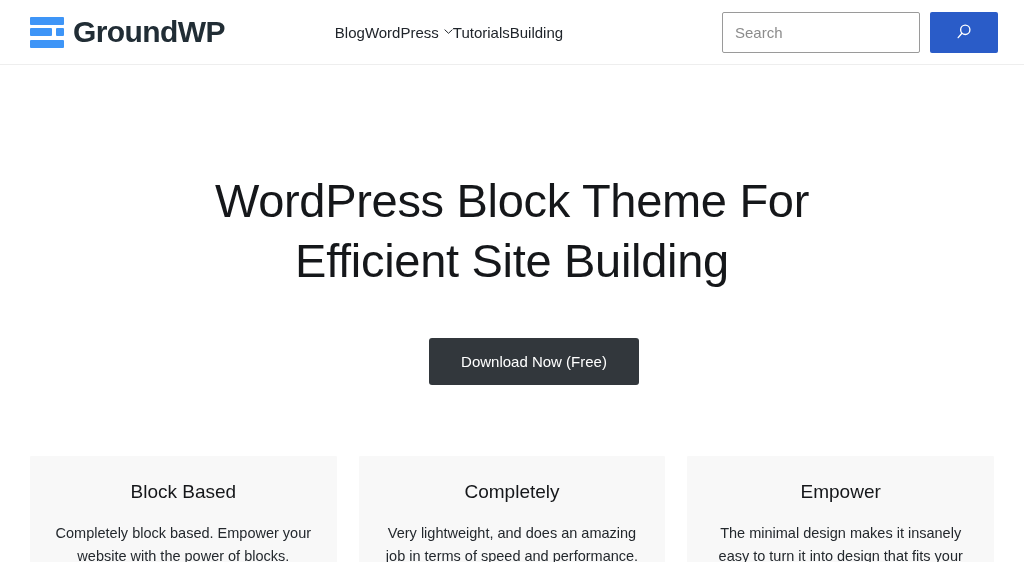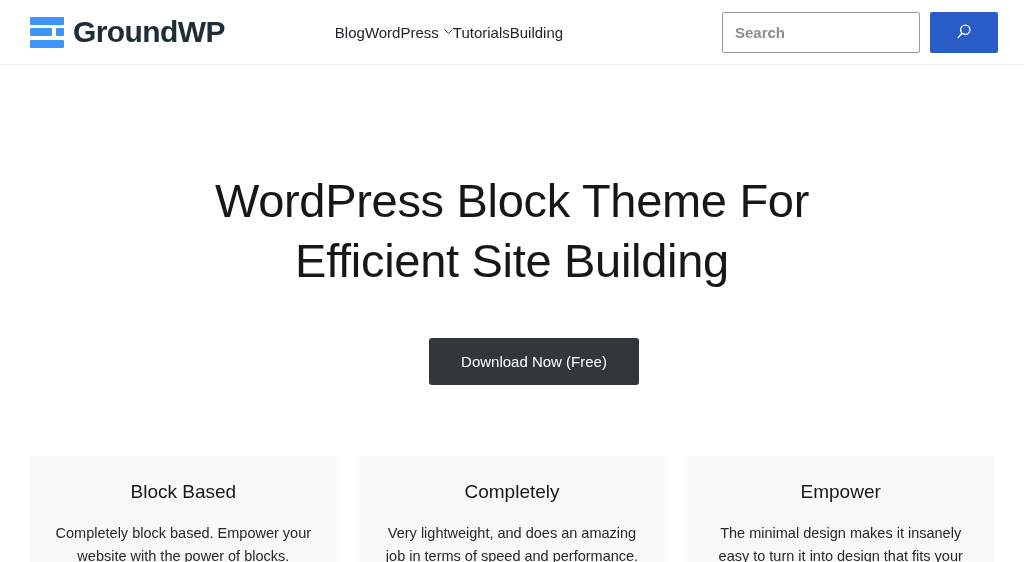--- a/index.html
+++ b/index.html
@@ -106,21 +106,20 @@
     width: 198px;
     height: 41px;
     border: 1px solid #9a9a9a;
     border-radius: 2px;
     padding: 4px 12px;
     font-size: 15px;
     font-family: "Liberation Sans", sans-serif;
     color: #1f1f1f;
     background: #ffffff;
     outline: none;
-    font-weight: bold;
   }
   .search-field::placeholder { color: #8c8c8c; }
 
   .search-submit {
     width: 68px;
     height: 41px;
     background: #2a5cc8;
     border: none;
     border-radius: 2px;
     cursor: pointer;

